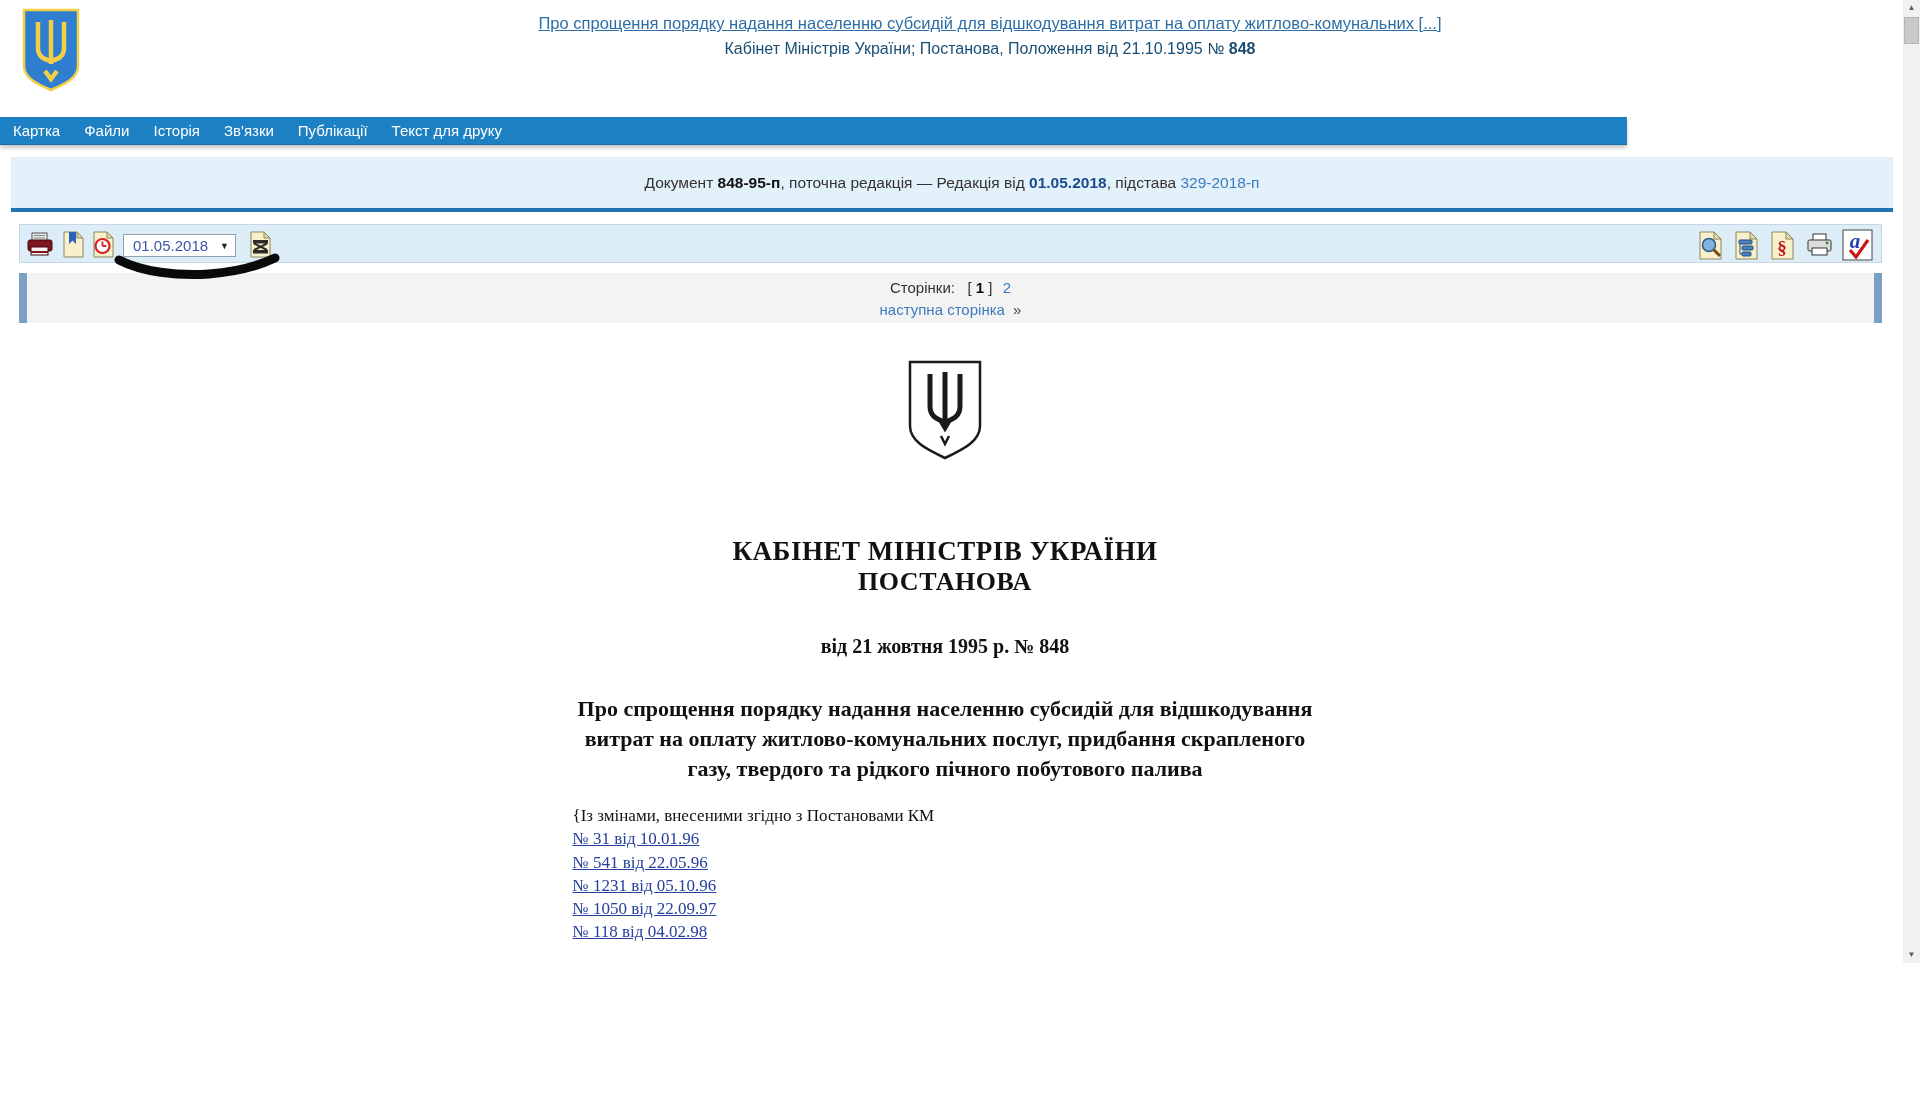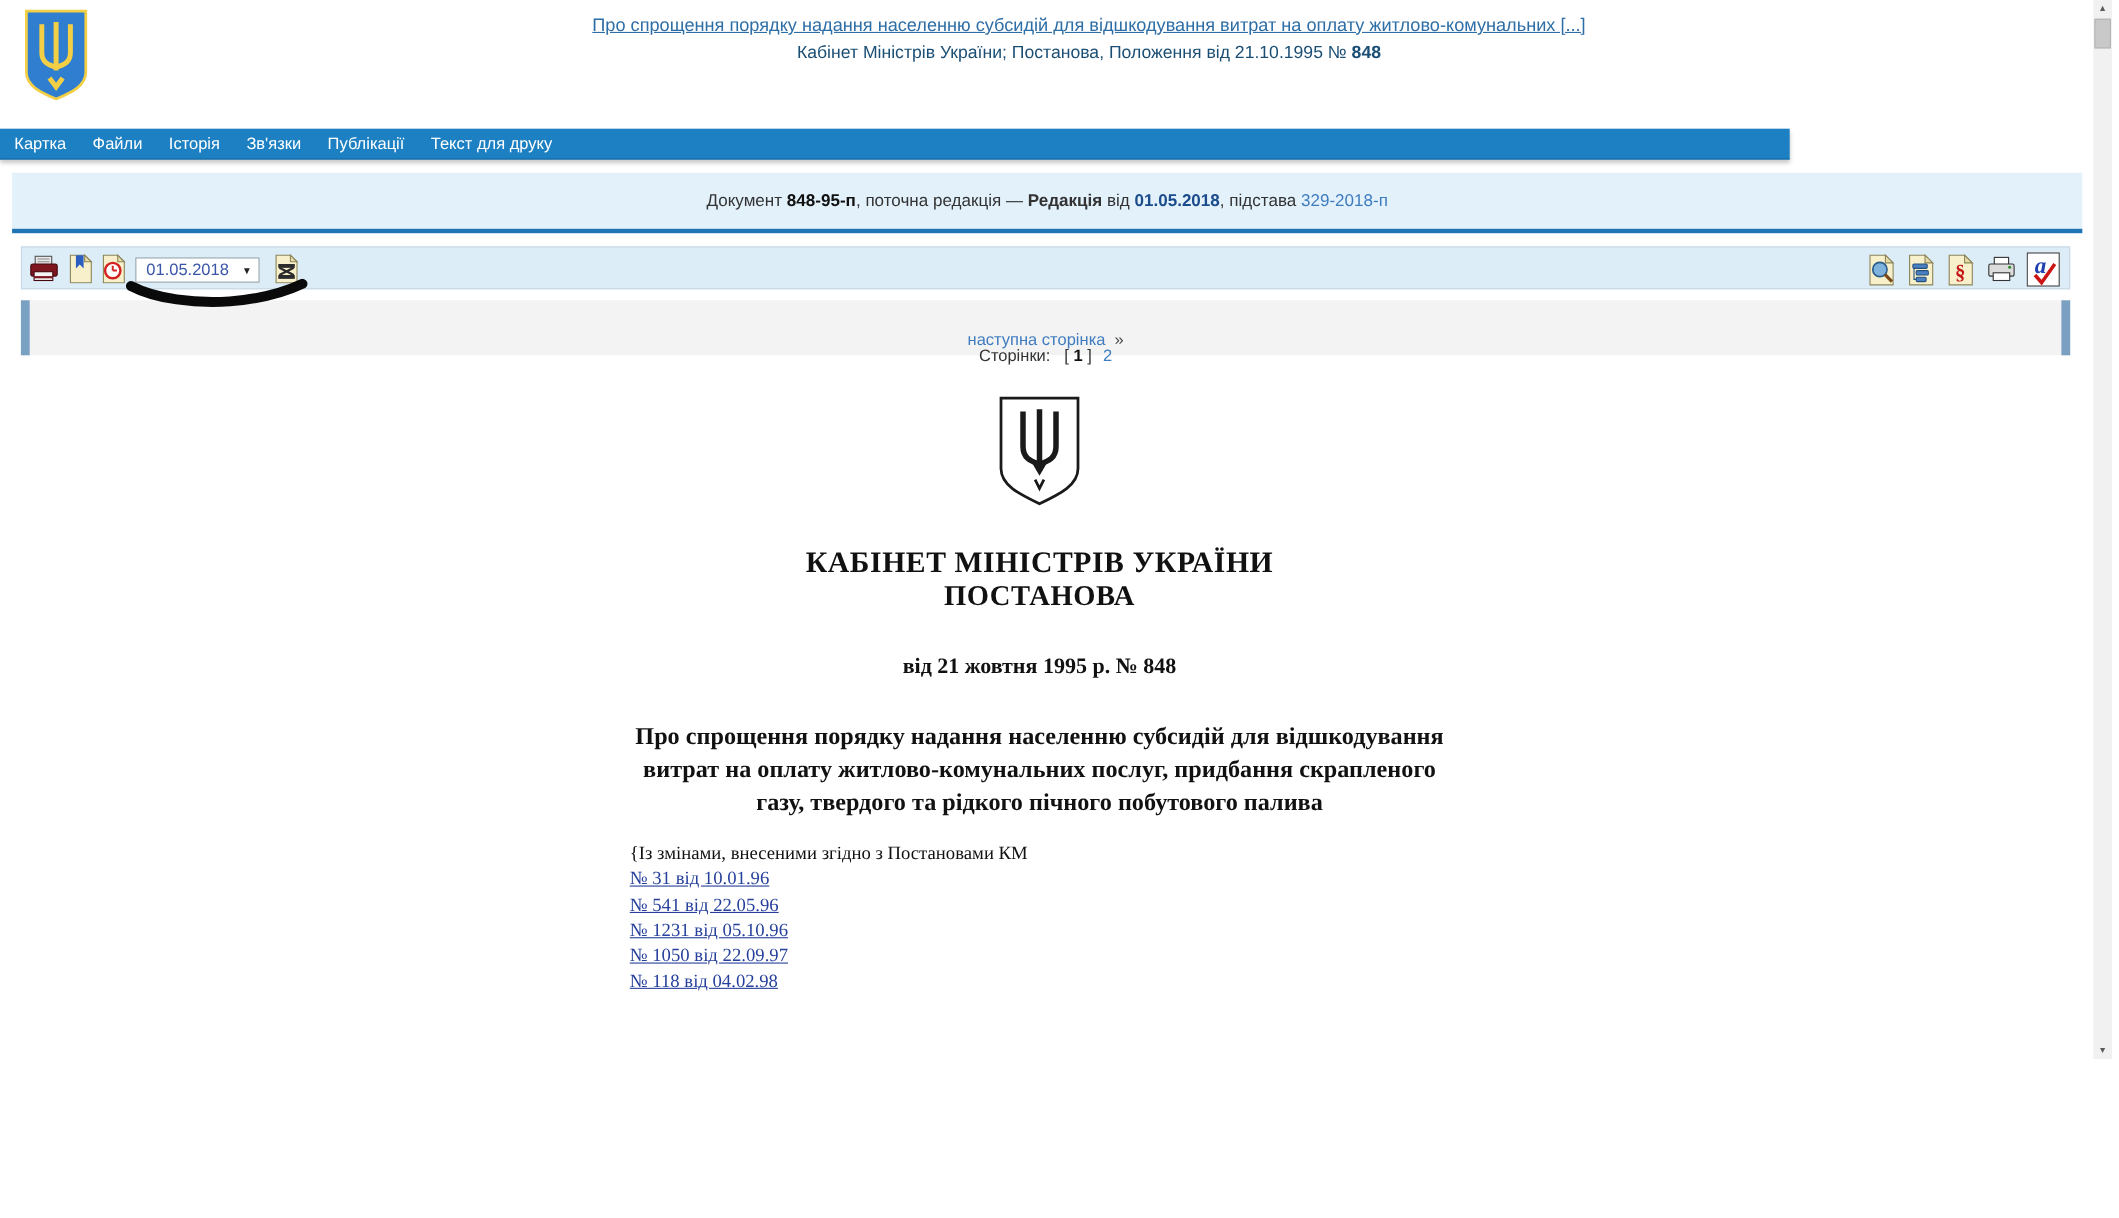--- a/index.html
+++ b/index.html
@@ -17,21 +17,21 @@
   
   .navbar{position:absolute;left:0;top:117px;width:1627px;height:28px;background:#1d80c2;
           border-bottom:1px solid #156ba3;box-shadow:0 3px 4px rgba(0,0,0,.22);
           display:flex;align-items:center;padding-left:1px;box-sizing:border-box;}
   .nav-item{color:#fff;font-size:15px;line-height:28px;padding:0 12px;cursor:pointer;white-space:nowrap;}
 
   
   .infobar{position:absolute;left:11px;top:157px;width:1882px;height:51px;background:#e3f1fb;
            border-bottom:4px solid #2174b4;text-align:center;line-height:51px;font-size:15.5px;color:#333;}
   .infobar .docid{font-weight:bold;color:#111;}
-  .infobar .redlbl{font-weight:bold;color:#333;}
+  .infobar .redlbl{font-weight:normal;color:#333;}
   .infobar .reddate{font-weight:bold;color:#1b4c8c;}
   .infobar .basis{color:#3e7cbf;cursor:pointer;}
 
   
   .toolbar{position:absolute;left:19px;top:224px;width:1863px;height:39px;background:#ddedf8;
            border:1px solid #c6d8e4;box-sizing:border-box;}
   .tb-icon{position:absolute;top:6px;cursor:pointer;}
   .date-select{position:absolute;left:103px;top:9px;width:113px;height:23px;background:#fff;
                border:1px solid #8fa2ad;box-sizing:border-box;display:flex;align-items:center;
                justify-content:space-between;padding:0 6px 0 9px;cursor:pointer;}
@@ -40,32 +40,32 @@
   .tb-right{position:absolute;right:8px;top:4px;display:flex;gap:9px;align-items:center;}
   .tb-right > div{cursor:pointer;}
 
   
   .scribble{position:absolute;left:112px;top:253px;width:170px;height:28px;z-index:6;pointer-events:none;}
 
   
   .pager{position:absolute;left:19px;top:273px;width:1863px;height:50px;background:#f3f3f3;}
   .pager .accent{position:absolute;top:0;width:8px;height:50px;background:#7aa0c2;}
   .pager .accent.left{left:0;} .pager .accent.right{right:0;}
-  .pager-line1{position:absolute;left:0;right:0;top:6px;text-align:center;font-size:15px;color:#333;margin-top:36px;}
+  .pager-line1{position:absolute;left:0;right:0;top:6px;text-align:center;font-size:15px;color:#333;}
   .pager-line1 .cur{font-weight:bold;color:#111;}
   .pager-line1 .pg2{color:#3e7cbf;cursor:pointer;margin-left:6px;}
   .pager-line2{position:absolute;left:0;right:0;top:28px;text-align:center;font-size:15px;}
   .pager-line2 .next{color:#3e7cbf;cursor:pointer;}
   .pager-line2 .arr{color:#444;margin-left:4px;}
 
   
   .doc{position:absolute;left:480px;top:360px;width:930px;text-align:center;
        font-family:"Liberation Serif",serif;color:#111;}
   .doc-emblem{display:block;margin:0 auto;}
-  .doc-org{margin-top:36px;font-size:27px;font-weight:bold;letter-spacing:.5px;}
+  .doc-org{margin-top:76px;font-size:27px;font-weight:bold;letter-spacing:.5px;}
   .doc-type{margin-top:0;font-size:26px;font-weight:bold;letter-spacing:.5px;}
   .doc-date{margin-top:38px;font-size:20px;font-weight:bold;}
   .doc-city{margin-top:6px;font-size:16.5px;font-weight:bold;}
   .doc-title{margin:36px auto 0;width:740px;font-size:22px;font-weight:bold;line-height:30px;}
   .doc-amend{margin:20px auto 0;width:745px;text-align:left;font-size:17px;line-height:23.3px;}
   .doc-amend .intro{color:#111;}
   .amend-link{display:block;color:#26409c;text-decoration:underline;cursor:pointer;width:max-content;}
 
   
   .vscroll{position:absolute;left:1903px;top:0;width:17px;height:963px;background:#f1f1f1;}

